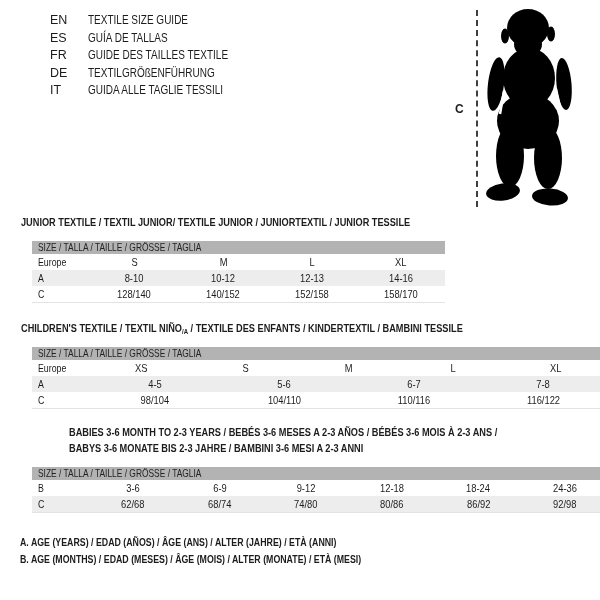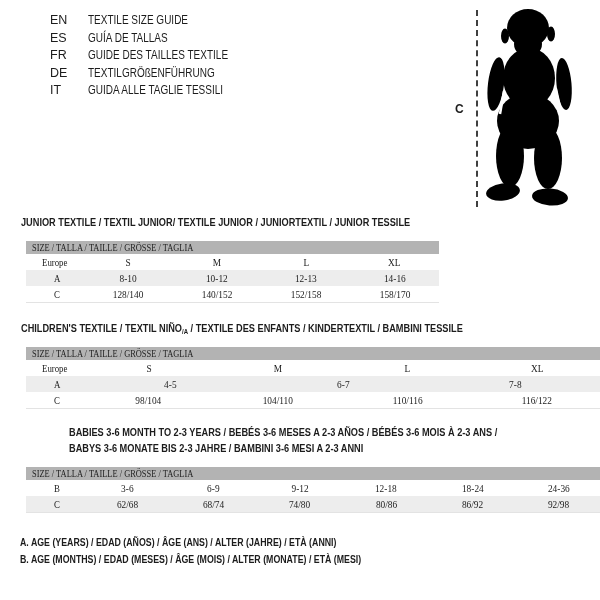--- a/index.html
+++ b/index.html
@@ -22,28 +22,28 @@
   .figlabel { position:absolute; left:5px; top:98px; font-size:12px; font-weight:700; }
   .baby     { position:absolute; left:34px; top:2px; }
 
   
   .ttitle { position:absolute; left:21px; font-size:11.5px; font-weight:700; line-height:15.5px; }
   .t1-title { top:215px;text-align:right; }
   .t2-title { top:321px; }
   .t3-title { top:425px;margin-left:48px; }
   .sub { font-size:7.5px; vertical-align:-2px; }
 
-  .table { position:absolute; left:26px; border-bottom:1px solid #e3e3e3;font-family:Liberation Serif, serif; }
+  .table { position:absolute; left:32px; border-bottom:1px solid #e3e3e3; }
   .t1 { width:413px; top:241px; }
   .t2 { width:576px; top:347px; }
   .t3 { width:576px; top:467px; }
   .szbar { height:13px; line-height:13px; background:var(--bar,#b3b3b3); padding-left:6px; font-size:10.5px; color:#232323; }
   .trow  { display:flex; height:16px; line-height:16px; font-size:11px; }
   .trow.stripe { background:var(--stripe,#ededed); }
-  .tlabel { width:58px; padding-left:6px; box-sizing:border-box;text-align:center; }
+  .tlabel { width:58px; padding-left:6px; box-sizing:border-box; }
   .tcell  { flex:1; text-align:center; }
 
   
   .footnotes { position:absolute; left:20px; top:534px; font-size:11px; font-weight:700; }
   .fnote { height:17.2px; line-height:17.2px; }
 </style>
 </head>
 <body>
 
 <div class="page" style="--bar: #b3b3b3; --stripe: #ededed;">
@@ -117,28 +117,30 @@
     </div>
   </div>
 
   <div class="ttitle t2-title">
     <span class="cond"><span>CHILDREN'S TEXTILE / TEXTIL NIÑO</span><span class="sub">/A</span><span> / TEXTILE DES ENFANTS / KINDERTEXTIL / BAMBINI TESSILE</span></span>
   </div>
   <div class="table t2">
     <div class="szbar"><span class="cond">SIZE / TALLA / TAILLE / GRÖSSE / TAGLIA</span></div>
     <div class="trow">
       <div class="tlabel"><span class="cond">Europe</span></div>
+      <div class="tcell"><span class="condc">XS</span></div>
       <div class="tcell"><span class="condc">S</span></div>
       <div class="tcell"><span class="condc">M</span></div>
       <div class="tcell"><span class="condc">L</span></div>
       <div class="tcell"><span class="condc">XL</span></div>
     </div>
     <div class="trow stripe">
       <div class="tlabel"><span class="cond">A</span></div>
       <div class="tcell"><span class="condc">4-5</span></div>
+      <div class="tcell"><span class="condc">5-6</span></div>
       <div class="tcell"><span class="condc">6-7</span></div>
       <div class="tcell"><span class="condc">7-8</span></div>
     </div>
     <div class="trow">
       <div class="tlabel"><span class="cond">C</span></div>
       <div class="tcell"><span class="condc">98/104</span></div>
       <div class="tcell"><span class="condc">104/110</span></div>
       <div class="tcell"><span class="condc">110/116</span></div>
       <div class="tcell"><span class="condc">116/122</span></div>
     </div>

